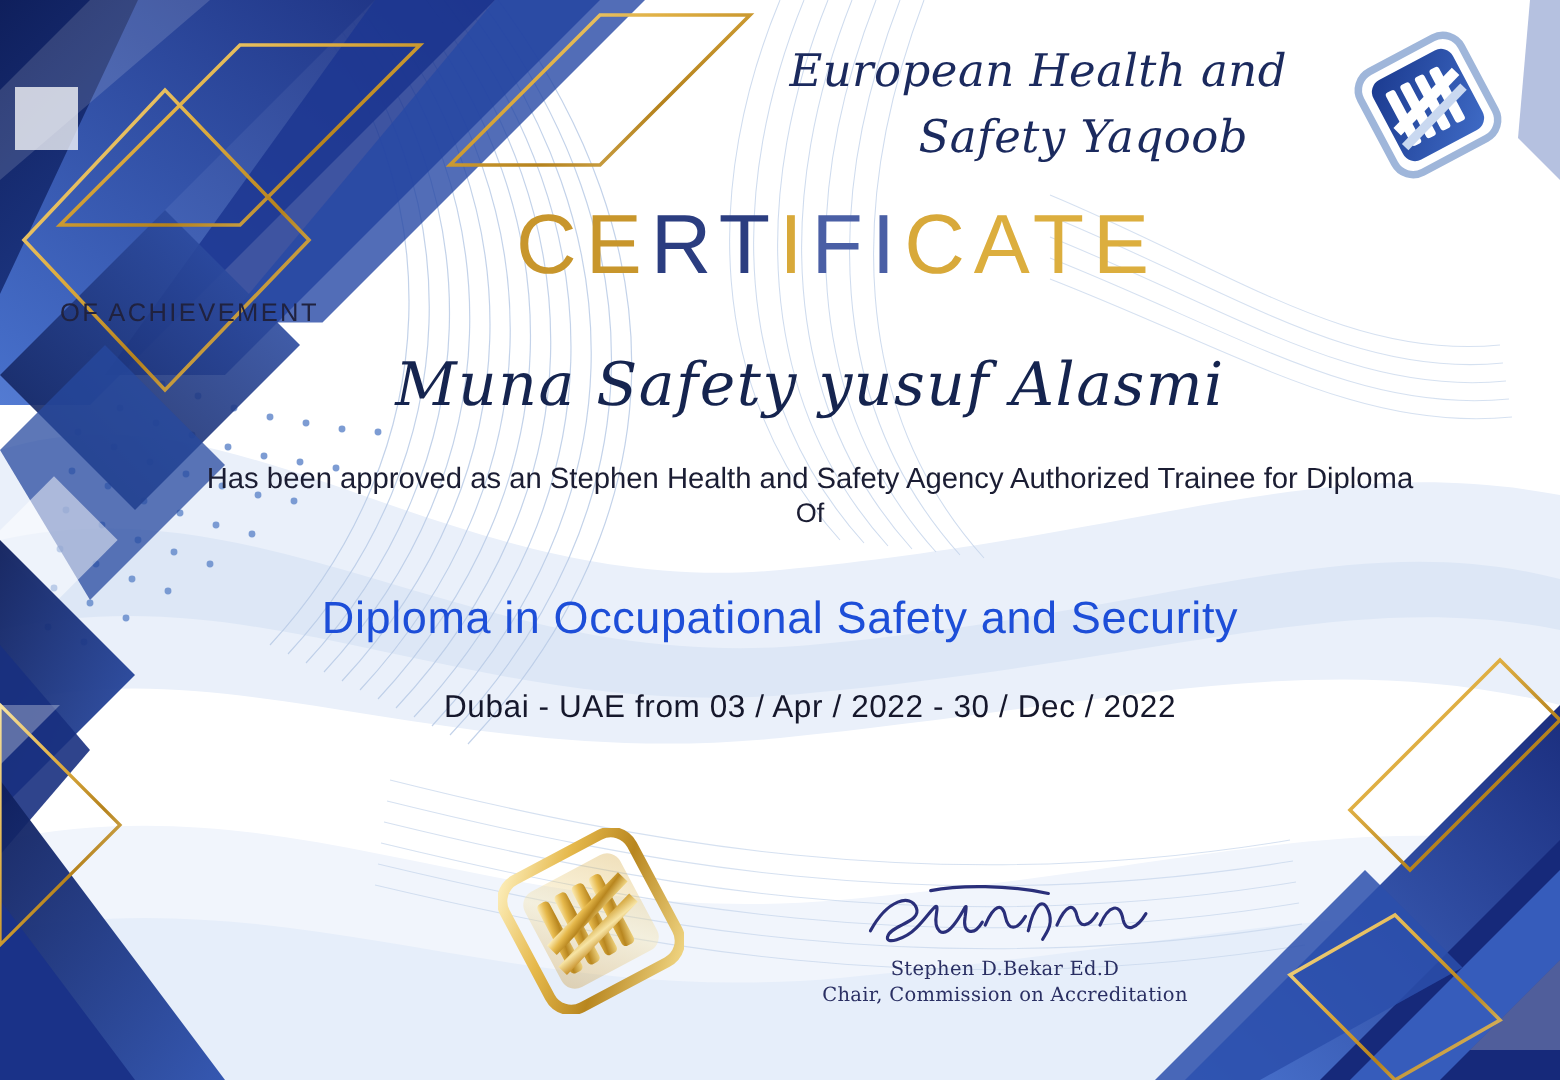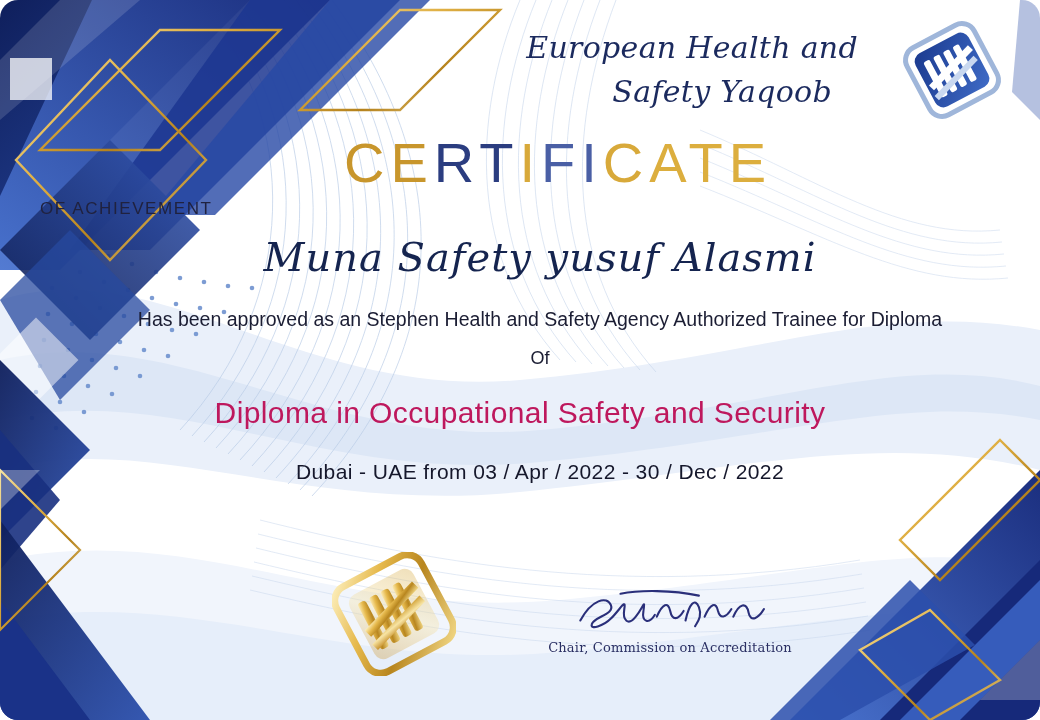--- a/index.html
+++ b/index.html
@@ -7,21 +7,20 @@
     padding: 0;
     background: #ffffff;
   }
   #certificate {
     position: relative;
     width: 1040px;
     height: 720px;
     overflow: hidden;
     background: #ffffff;
     font-family: "Liberation Sans", sans-serif;
-    border-radius: 18px;
   }
 
   
   .bg-svg {
     position: absolute;
     inset: 0;
     width: 1040px;
     height: 720px;
     pointer-events: none;
   }
@@ -109,39 +108,39 @@
     width: 1040px;
     padding-left: 40px;
     box-sizing: border-box;
     text-align: center;
     font-size: 19.5px;
     color: #1b1d33;
   }
 
   .of-line {
     position: absolute;
-    top: 348px;
+    top: 332px;
     left: 0;
     width: 1040px;
     padding-left: 40px;
     box-sizing: border-box;
     text-align: center;
     font-size: 18px;
     color: #1b1d33;
   }
 
   .course-title {
     position: absolute;
     top: 396px;
     left: 0;
     width: 1040px;
     box-sizing: border-box;
     text-align: center;
     font-size: 30px;
-    color: #be185d;
+    color: #1d4ed8;
     letter-spacing: 0.4px;
   }
 
   .course-dates {
     position: absolute;
     top: 460px;
     left: 0;
     width: 1040px;
     padding-left: 40px;
     box-sizing: border-box;
@@ -424,16 +423,17 @@
     <svg class="signature-mark" viewBox="0 0 220 46" xmlns="http://www.w3.org/2000/svg">
       <g fill="none" stroke="#2a2f7a" stroke-width="2.2" stroke-linecap="round">
         <path d="M16,34 C28,12 44,8 48,18 C52,28 30,30 28,38 C26,44 40,40 48,32 C58,22 64,10 62,22 C60,34 66,40 74,30 C82,20 84,10 82,24 C80,36 88,38 94,28"></path>
         <path d="M96,30 C102,16 108,14 110,24 C112,34 118,34 124,24"></path>
         <path d="M126,34 C130,16 136,10 140,20 C144,30 138,36 136,40"></path>
         <path d="M146,30 C152,16 158,14 160,24 C162,32 168,32 174,22"></path>
         <path d="M176,30 C182,16 190,14 192,26 C194,36 202,32 208,22"></path>
         <path d="M58,6 C78,2 112,2 140,8"></path>
       </g>
     </svg>
+    <div class="sig-name">Stephen D.Bekar Ed.D</div>
     <div class="sig-role">Chair, Commission on Accreditation</div>
   </div>
 
 </div>
 
 </body></html>

